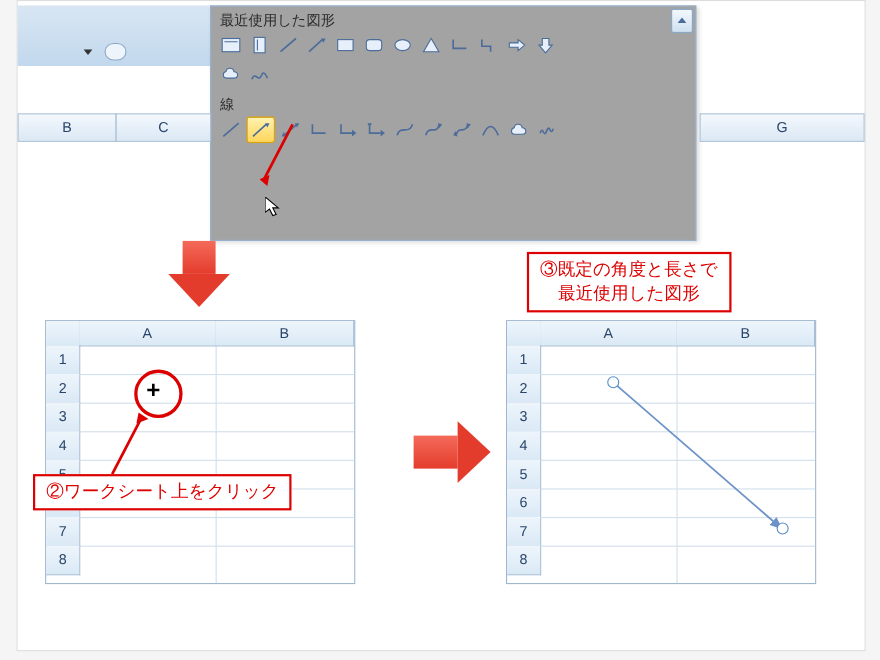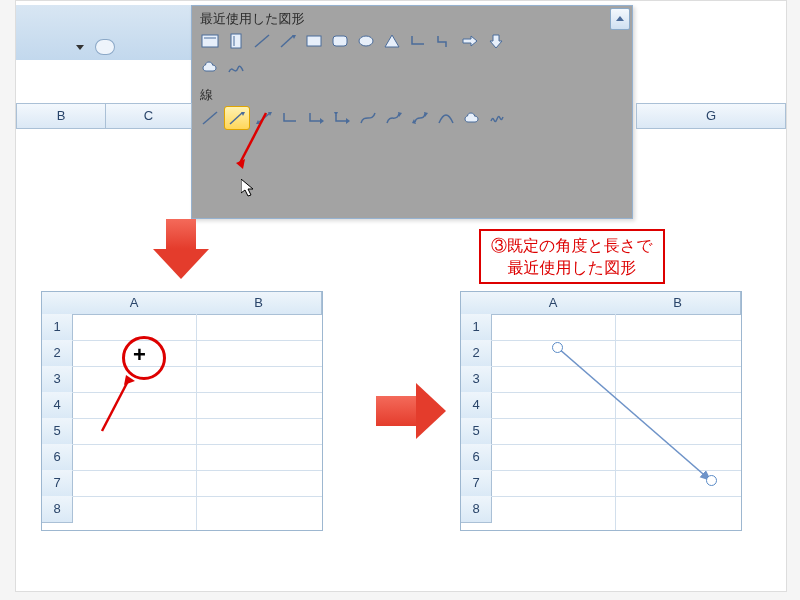--- a/index.html
+++ b/index.html
@@ -508,20 +508,23 @@
       <div class="gl" style="left:0; top:104px; width:100%; height:1px;"></div>
       <div class="gl" style="left:0; top:130px; width:100%; height:1px;"></div>
       <div class="gl" style="left:0; top:156px; width:100%; height:1px;"></div>
       <div class="gl" style="left:0; top:182px; width:100%; height:1px;"></div>
     </div>
   </div>
 
   <div class="red-circle" style="left:106px; top:335px; width:38px; height:38px;"></div>
   <div class="plus-cursor" style="left:117px; top:343px;">+</div>
 
+  <div class="callout" style="left:14px; top:430px;">
+    <span>②ワークシート上をクリック</span>
+  </div>
   <div class="pointer" style="left:86px; top:372px;">
     <svg width="50" height="60">
         <line x1="0" y1="58" x2="26" y2="8" stroke="#d00" stroke-width="2.5"></line>
         <polygon points="24,2 33,8 22,12" fill="#d00"></polygon>
       </svg>
   </div>
 
   <div class="red-arrow-right" style="left:360px; top:410px;">
     <div class="shaft" style="left:0; width:40px;"></div>
     <div class="head" style="left:40px;"></div>

